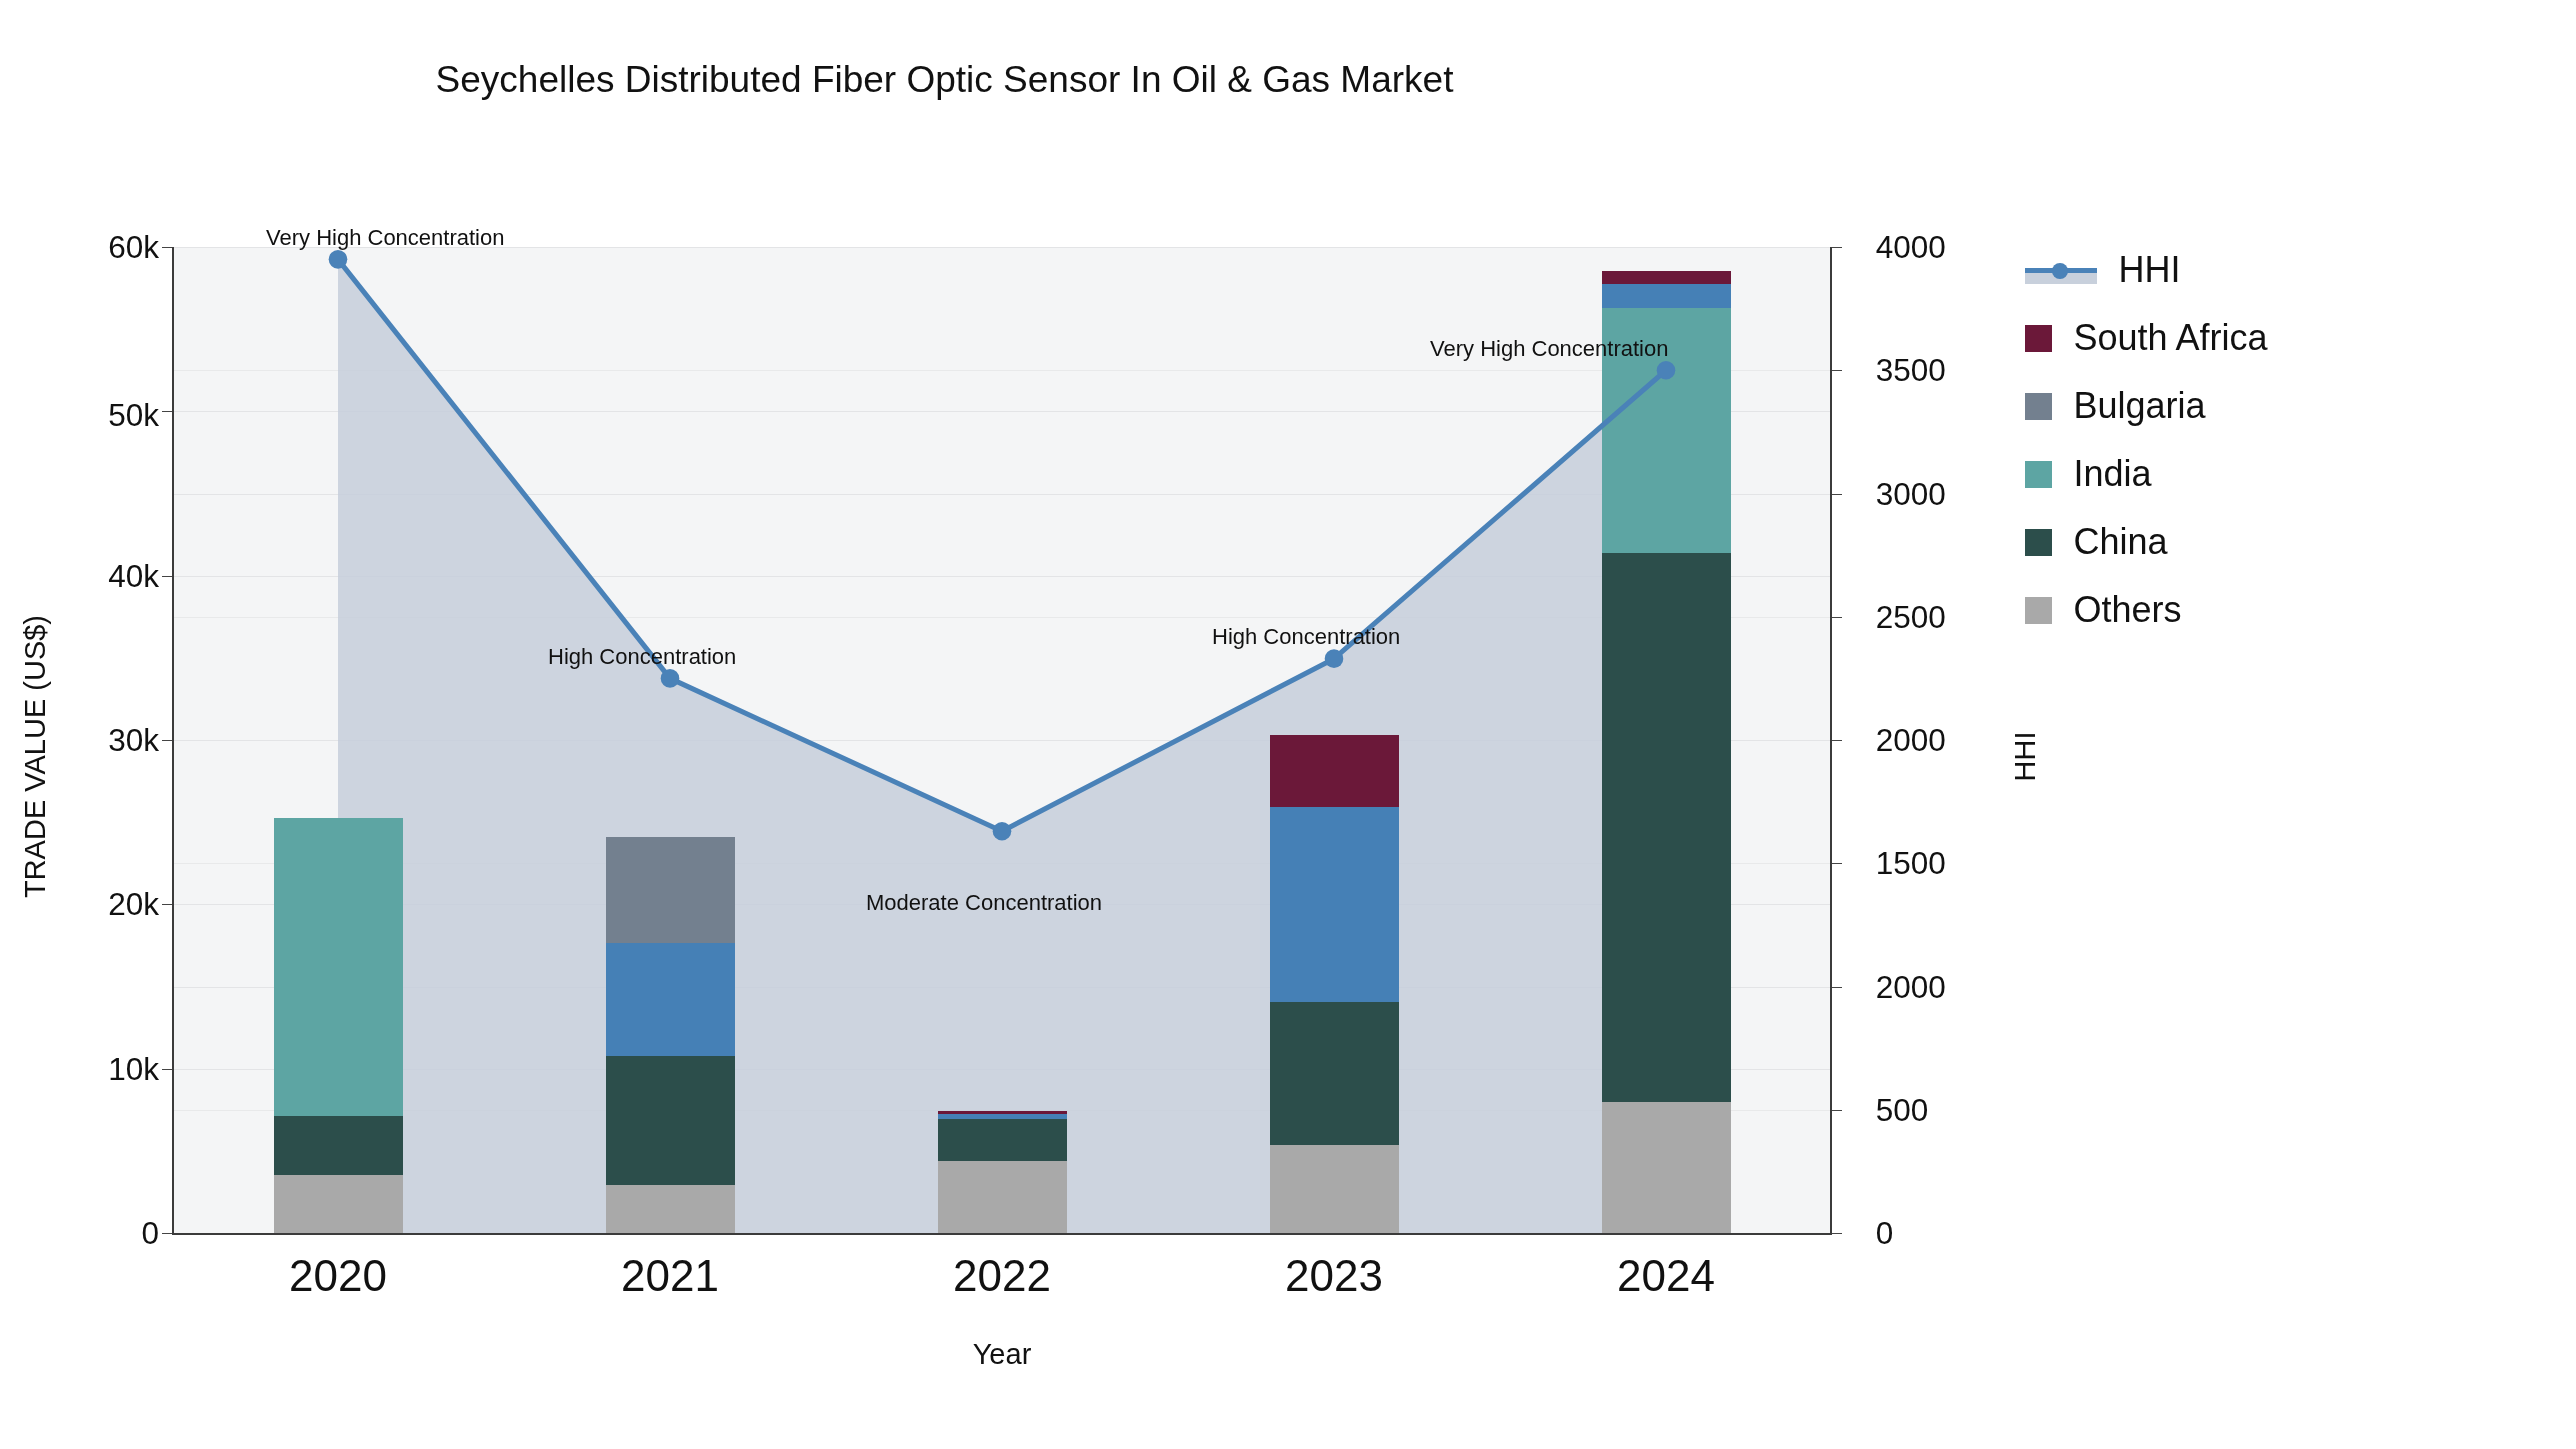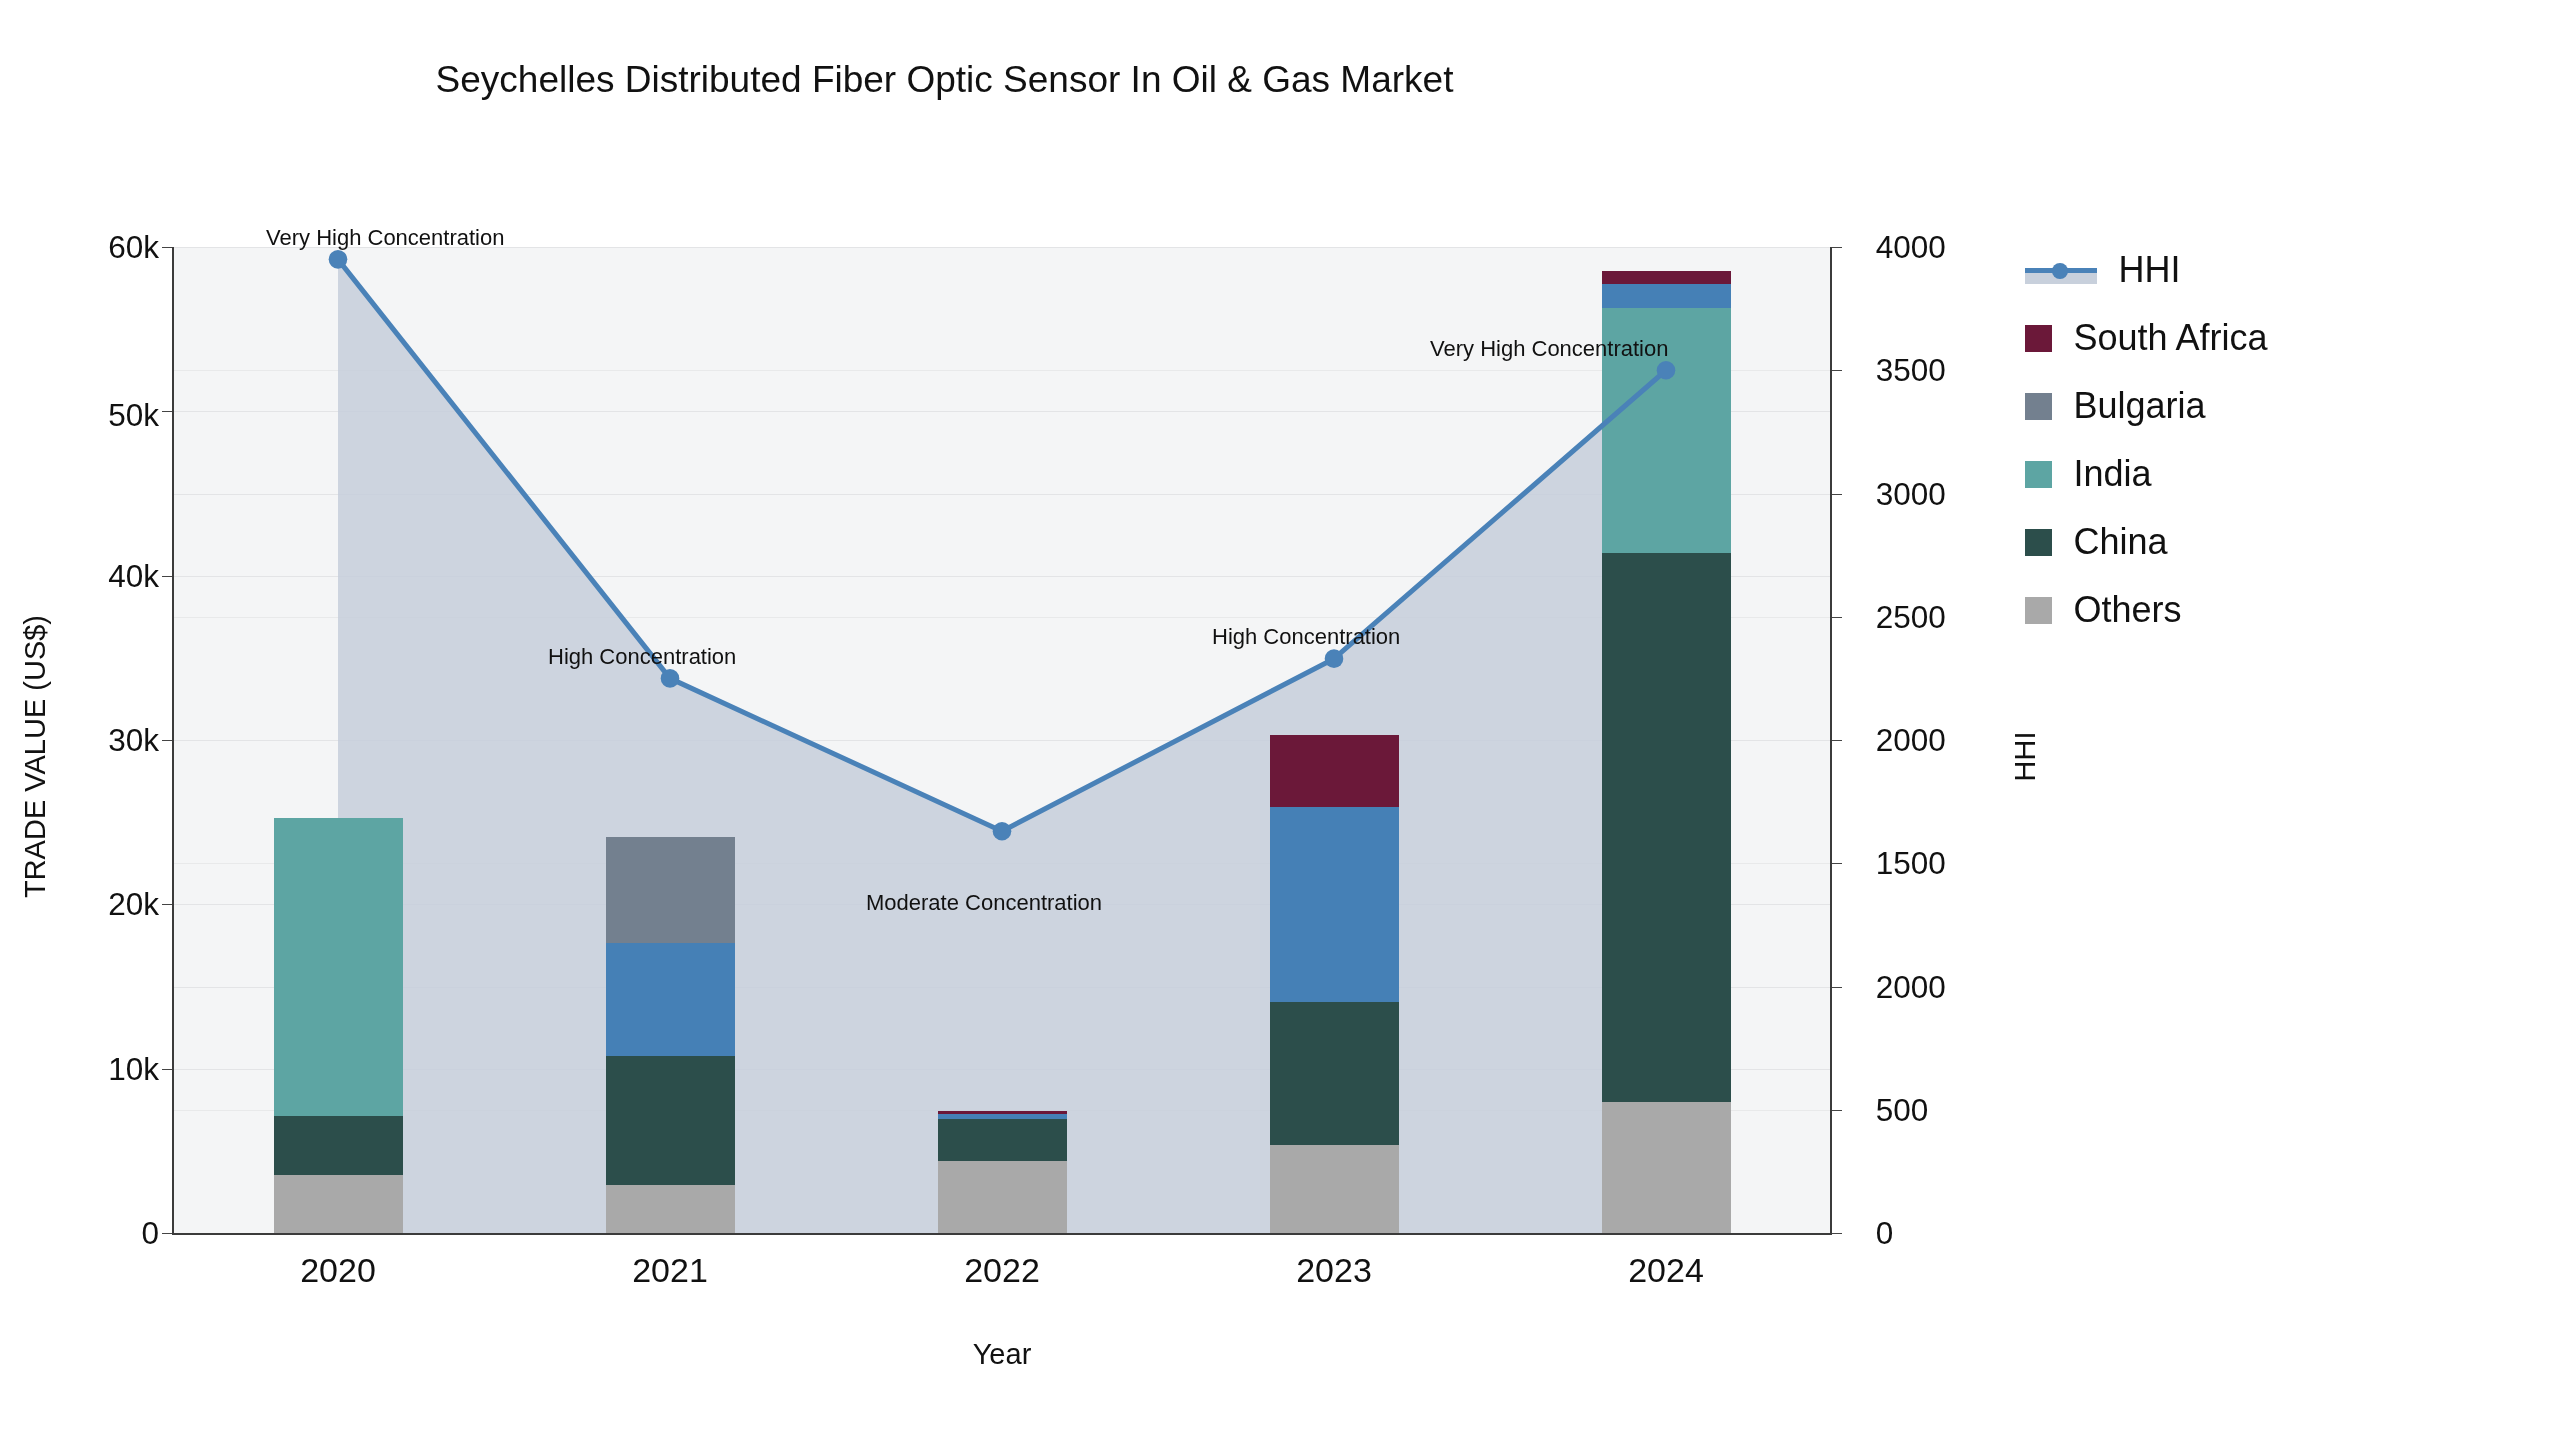--- a/index.html
+++ b/index.html
@@ -26,21 +26,21 @@
   #yaxis-left{position:absolute;left:0;top:247px;width:172px;height:986px;}
   .ytick-l{position:absolute;right:13px;font-size:31.5px;color:#111;transform:translateY(-50%);font-family:"Liberation Sans",sans-serif;}
   #yaxis-right{position:absolute;left:1832px;top:247px;width:186px;height:986px;}
   .ytick-r{position:absolute;left:15.7px;font-size:31.5px;color:#111;transform:translateY(-50%);font-family:"Liberation Sans",sans-serif;margin-left:28px;}
   .tickmark{position:absolute;height:1.4px;width:10px;background:#444;}
 
   #xaxisline{position:absolute;left:172px;top:1233px;width:1660px;height:2.1px;background:#3b3b3b;}
   #yaxisline-l{position:absolute;left:172px;top:247px;width:2.1px;height:986px;background:#3b3b3b;}
   #yaxisline-r{position:absolute;left:1830px;top:247px;width:2.1px;height:986px;background:#3b3b3b;}
 
-  .xtick-label{position:absolute;top:1251px;font-size:34px;color:#111;transform:translateX(-50%);font-family:"Liberation Sans",sans-serif;}
+  .xtick-label{position:absolute;top:1251px;font-size:44px;color:#111;transform:translateX(-50%);font-family:"Liberation Sans",sans-serif;}
 
   #xlabel{position:absolute;left:172px;top:1338px;width:1660px;text-align:center;font-size:29px;color:#111;}
   #ylabel-left{position:absolute;left:-215px;top:740px;width:501px;text-align:center;font-size:29px;color:#111;transform:rotate(-90deg);transform-origin:center;}
   #ylabel-right{position:absolute;left:1775px;top:740px;width:501px;text-align:center;font-size:29px;color:#111;transform:rotate(-90deg);transform-origin:center;}
 
   
   #legend{position:absolute;left:2025px;top:236px;width:544px;}
   .legend-row{display:flex;align-items:center;height:68px;}
   .swatch{width:27px;height:27px;margin-right:21.5px;flex:0 0 auto;}
   .legend-label{font-size:36px;color:#111;white-space:nowrap;font-family:"Liberation Sans",sans-serif;}

